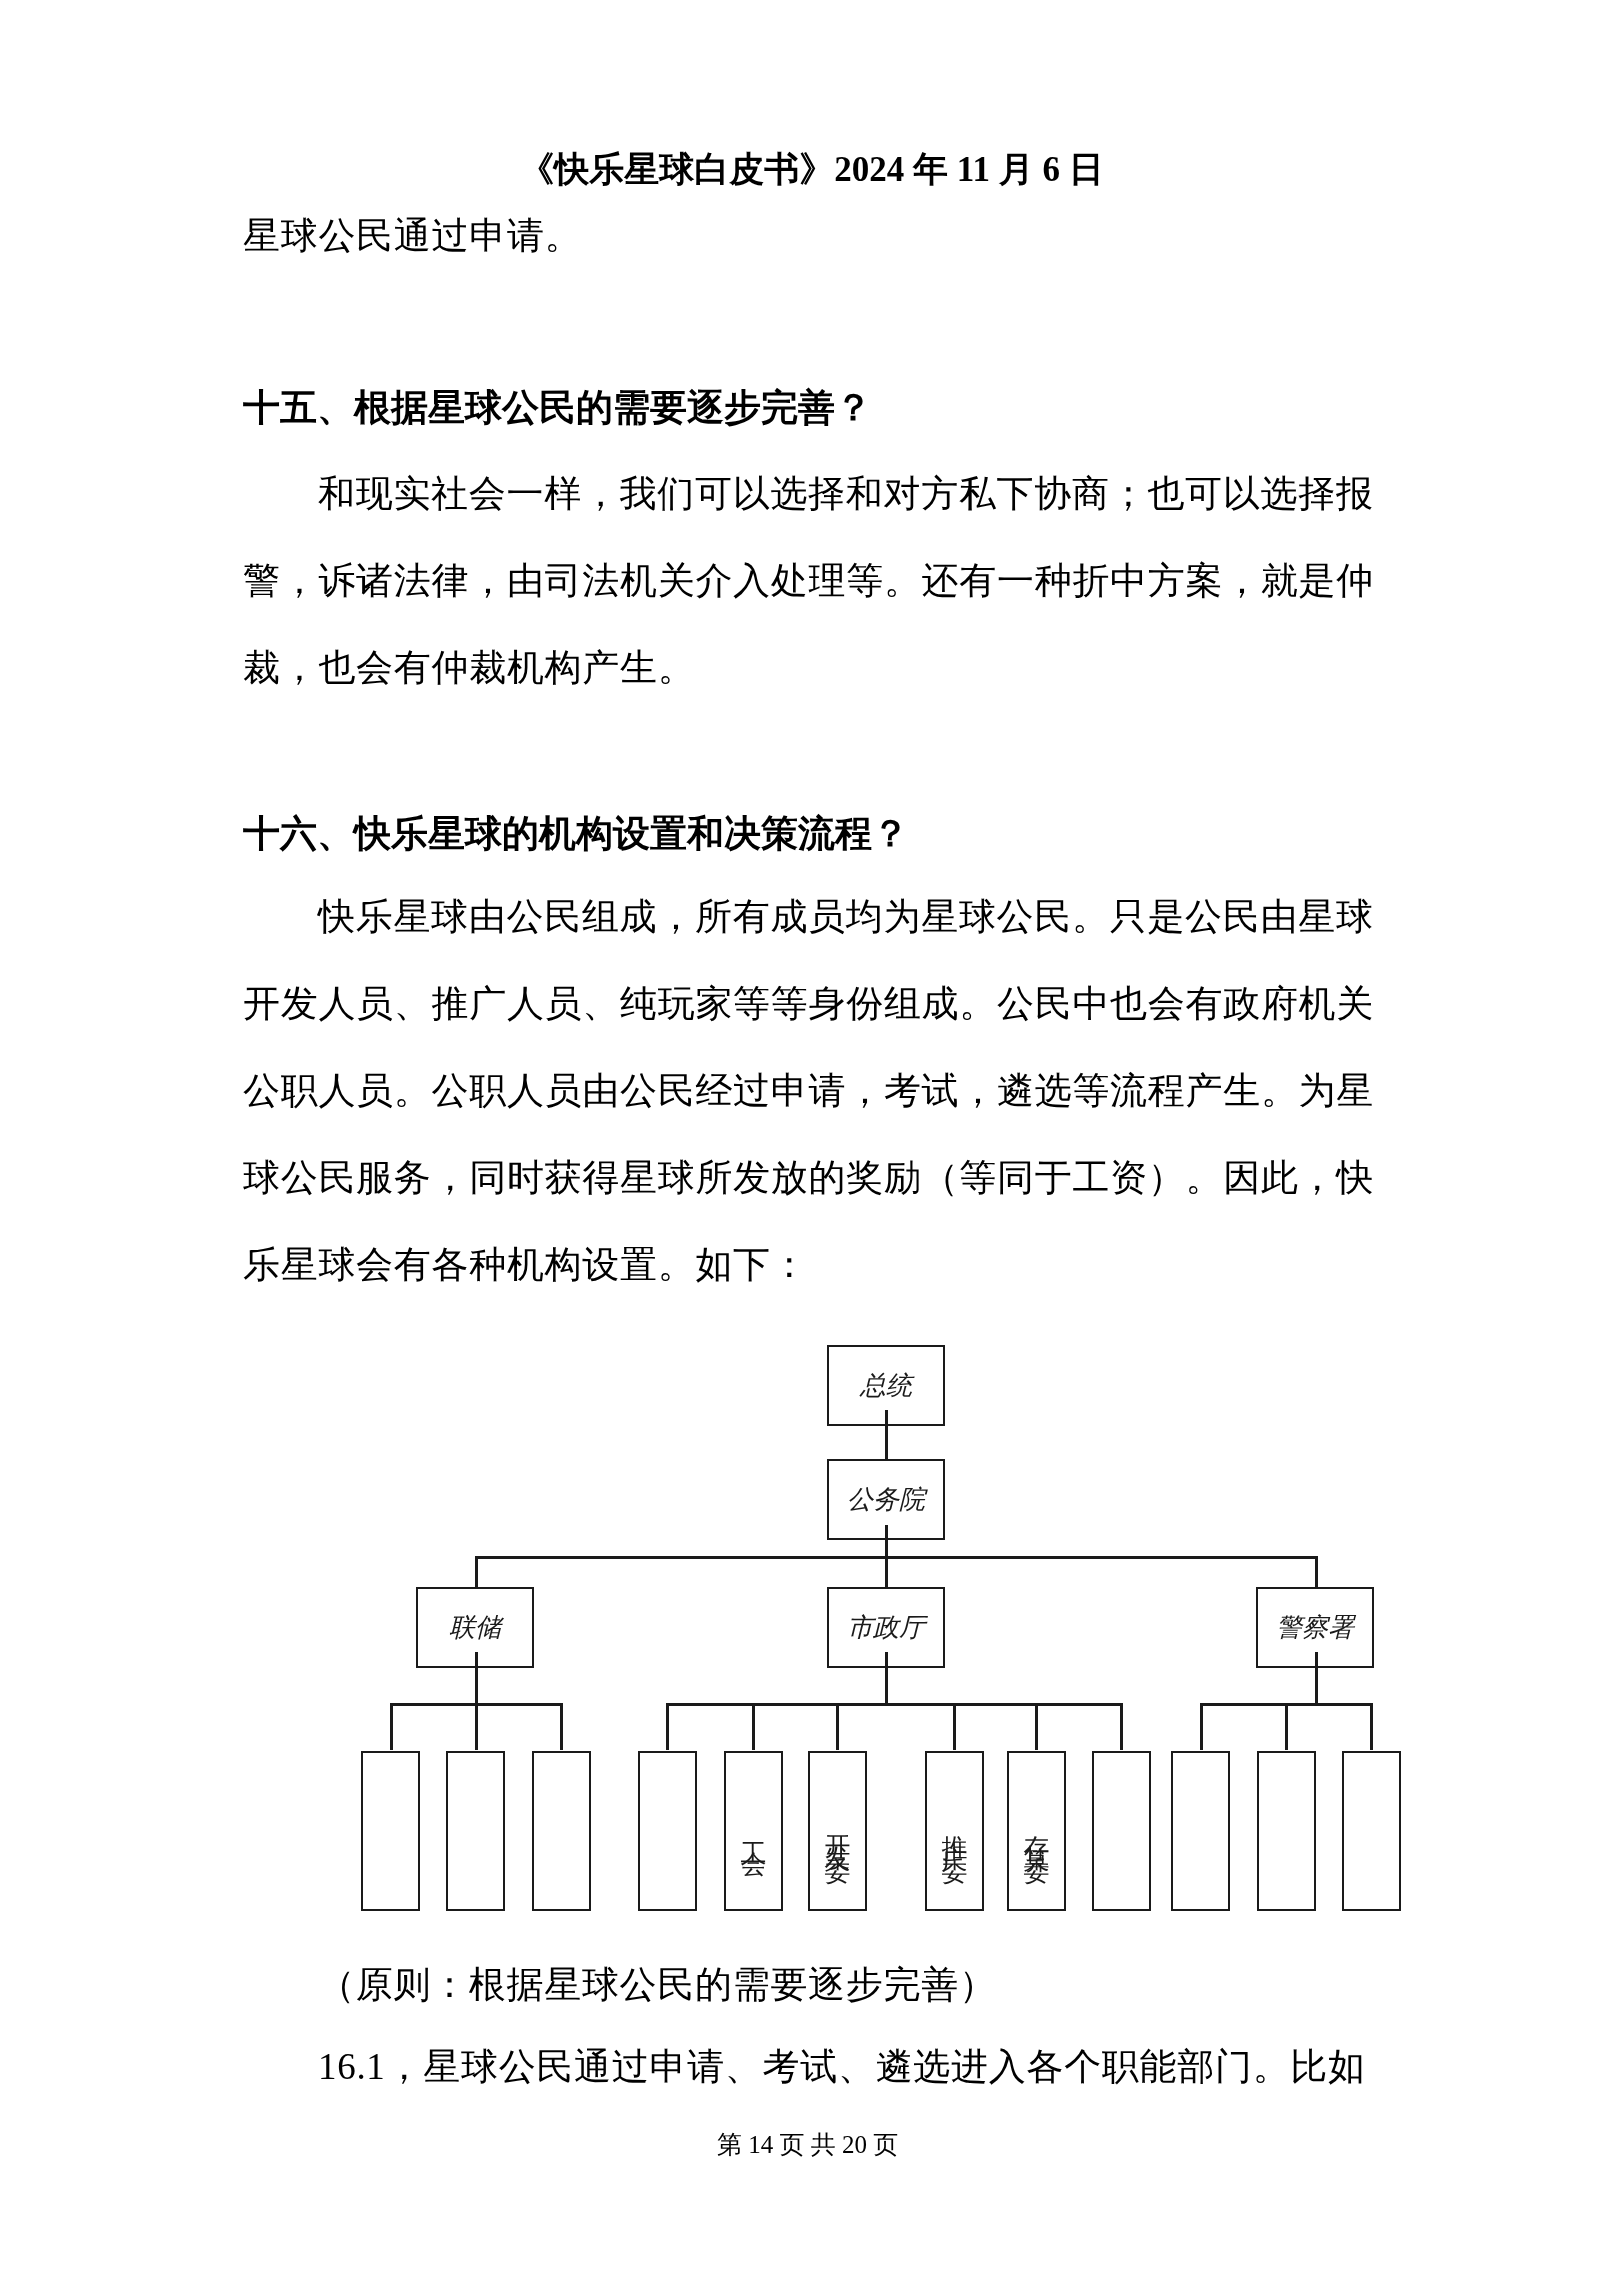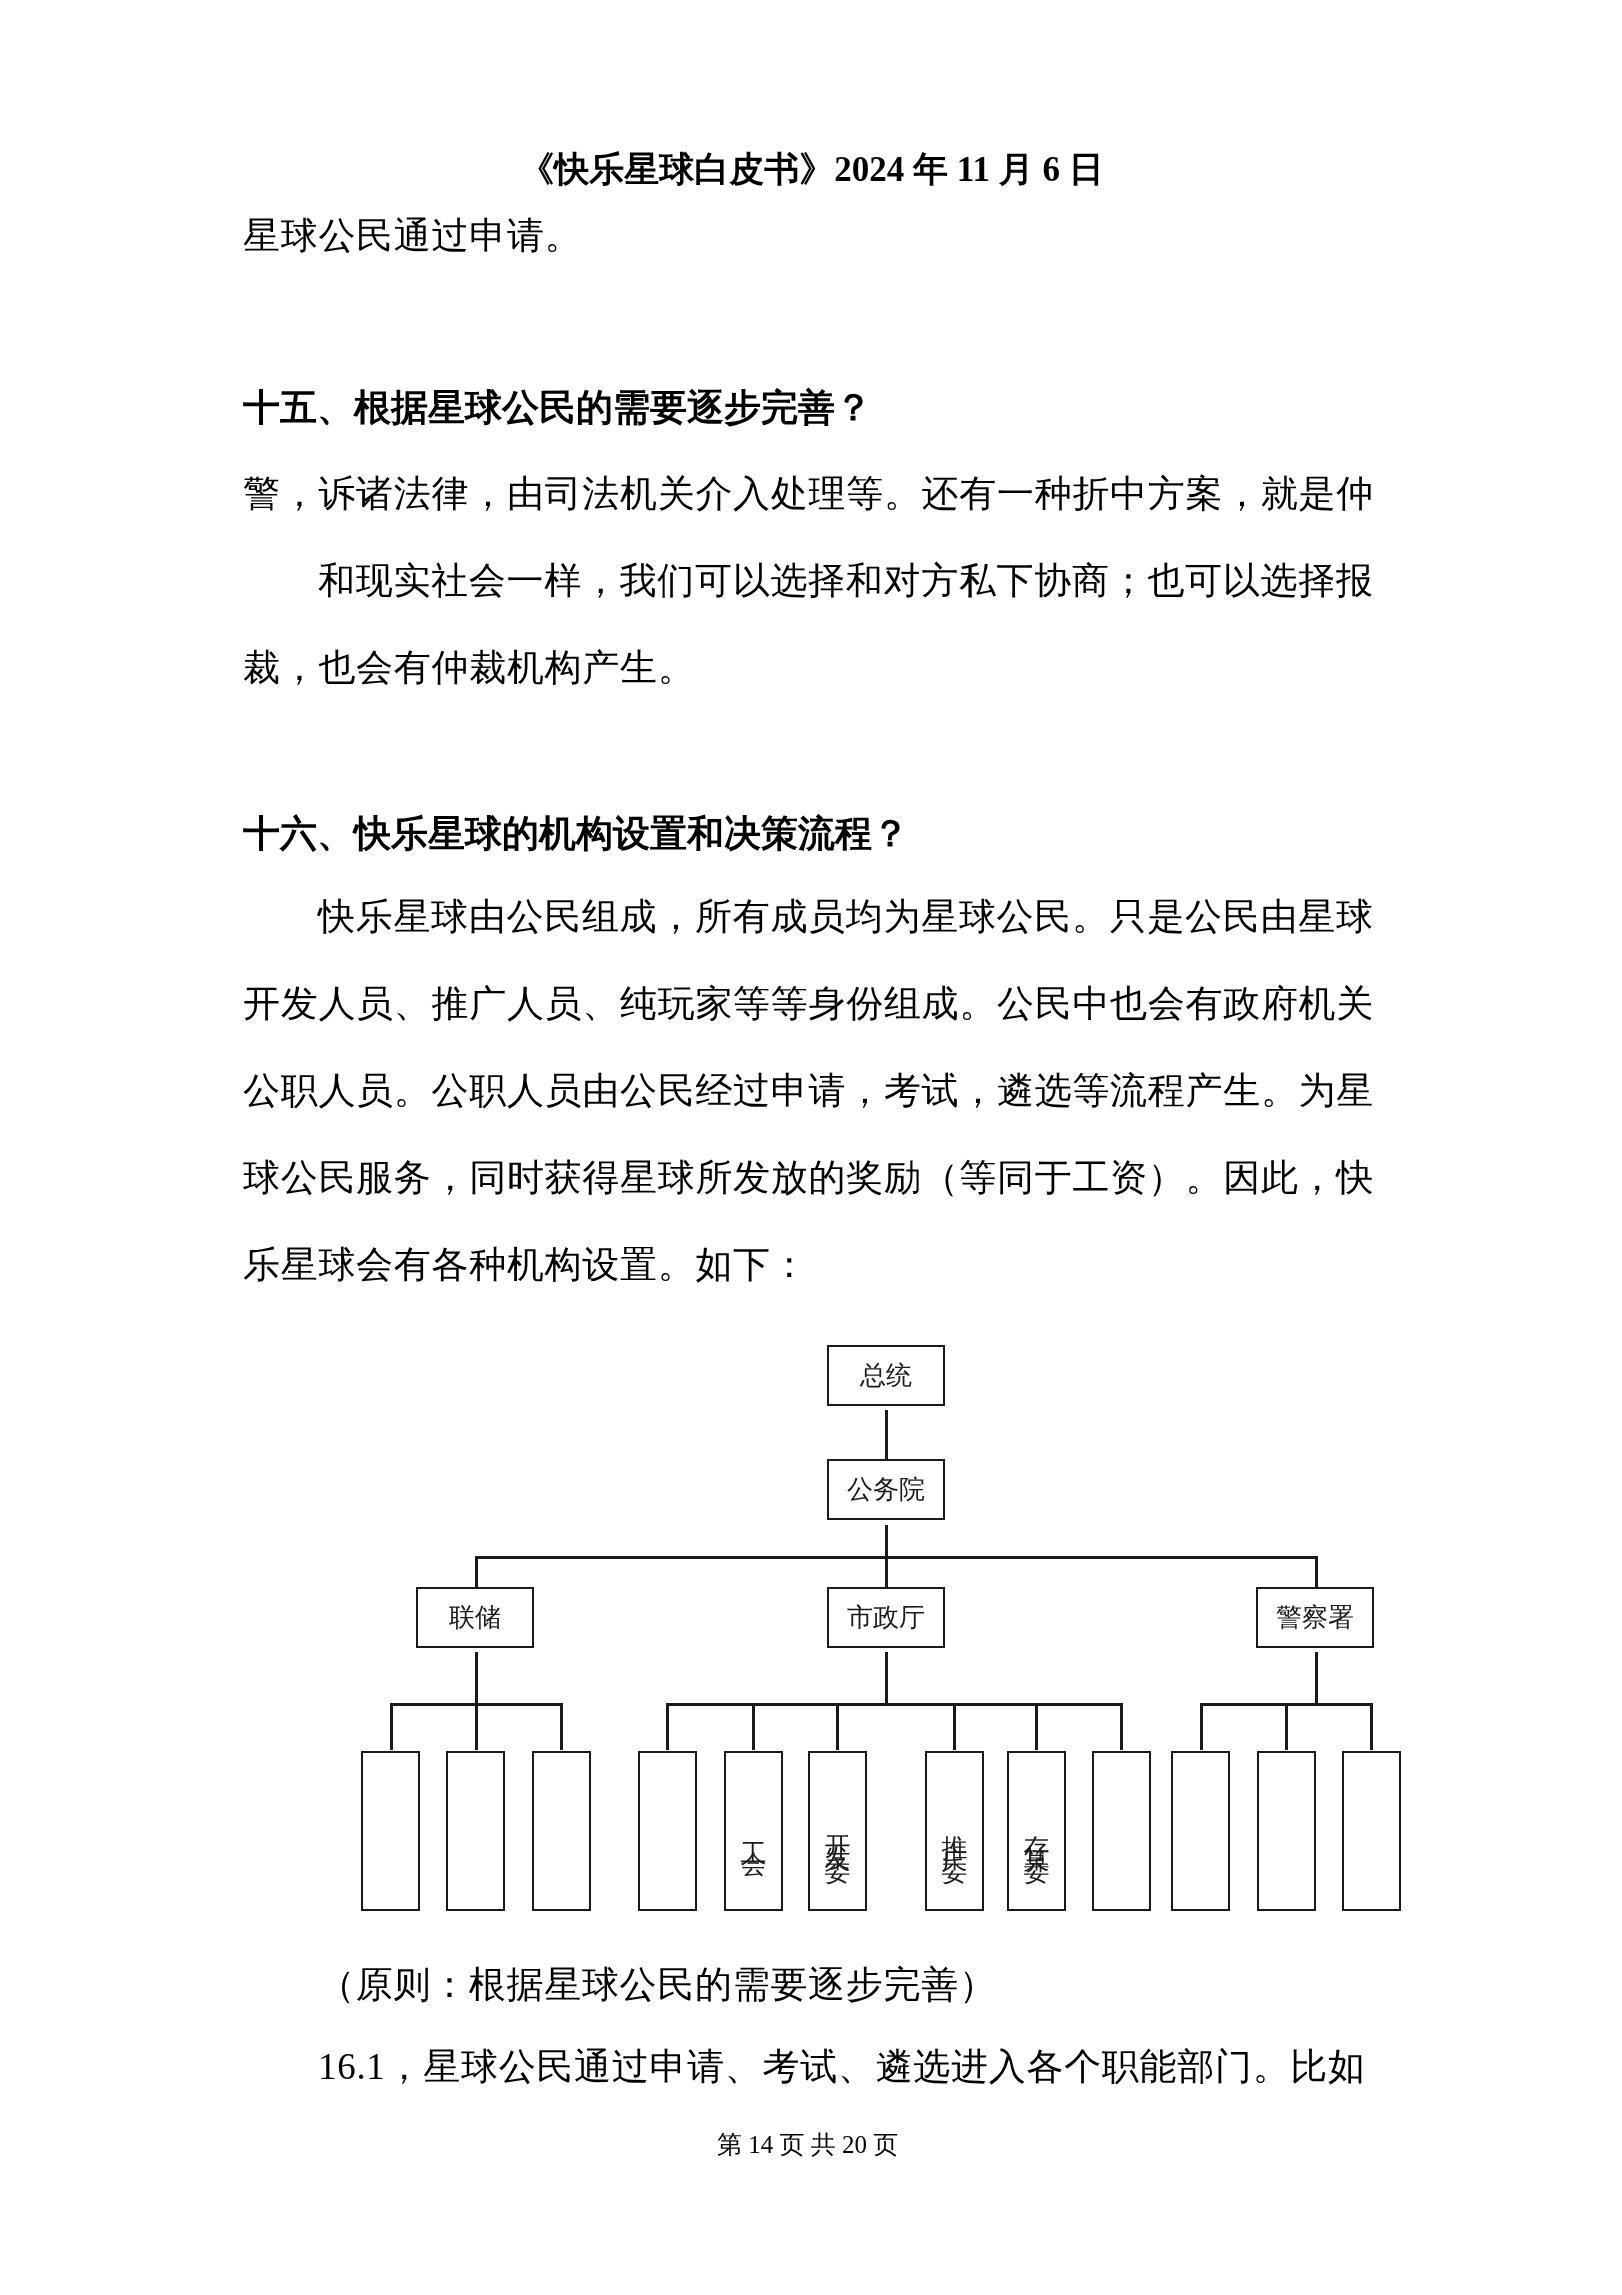--- a/index.html
+++ b/index.html
@@ -44,21 +44,21 @@
   .node{
     position:absolute;
     box-sizing:border-box;
     border:2px solid #1a1a1a;
     background:#fff;
     display:flex;align-items:center;justify-content:center;
     font-family:"DejaVu Sans","Liberation Sans",sans-serif;
     font-size:26px;color:#1a1a1a;
     text-align:center;
   }
-  .node.small{width:118px;height:61px;}
+  .node.small{width:118px;height:81px;font-style:italic;}
   .node.tall{width:59px;height:160px;}
   .node.tall .vtext{
     writing-mode:vertical-rl;
     text-orientation:upright;
     letter-spacing:10.5px;
     line-height:59px;
   }
   .hline{position:absolute;height:3.3px;background:#1a1a1a;}
   .vline{position:absolute;width:2.6px;background:#1a1a1a;}
 </style>
@@ -69,22 +69,22 @@
 
   <div class="abs doc-header">《快乐星球白皮书》2024 年 11 月 6 日</div>
 
   <div class="abs body-text" style="top:192px;">
     <div class="body-line">星球公民通过申请。</div>
   </div>
 
   <div class="abs heading" style="top:364px;">十五、根据星球公民的需要逐步完善？</div>
 
   <div class="abs body-text" style="top:450px;">
+    <div class="body-line indent">和现实社会一样，我们可以选择和对方私下协商；也可以选择报</div>
     <div class="body-line">警，诉诸法律，由司法机关介入处理等。还有一种折中方案，就是仲</div>
-    <div class="body-line indent">和现实社会一样，我们可以选择和对方私下协商；也可以选择报</div>
     <div class="body-line">裁，也会有仲裁机构产生。</div>
   </div>
 
   <div class="abs heading" style="top:790px;">十六、快乐星球的机构设置和决策流程？</div>
 
   <div class="abs body-text" style="top:873px;">
     <div class="body-line indent">快乐星球由公民组成，所有成员均为星球公民。只是公民由星球</div>
     <div class="body-line">开发人员、推广人员、纯玩家等等身份组成。公民中也会有政府机关</div>
     <div class="body-line">公职人员。公职人员由公民经过申请，考试，遴选等流程产生。为星</div>
     <div class="body-line">球公民服务，同时获得星球所发放的奖励（等同于工资）。因此，快</div>

